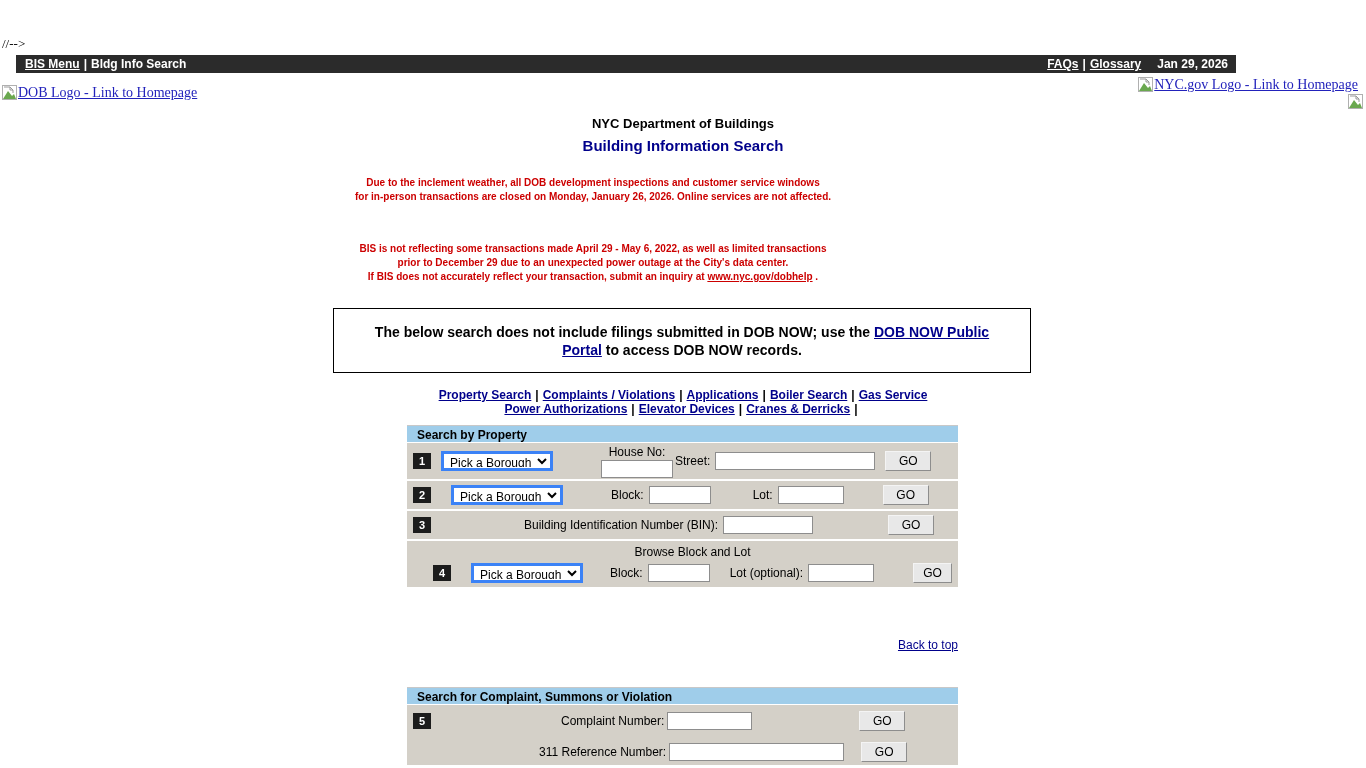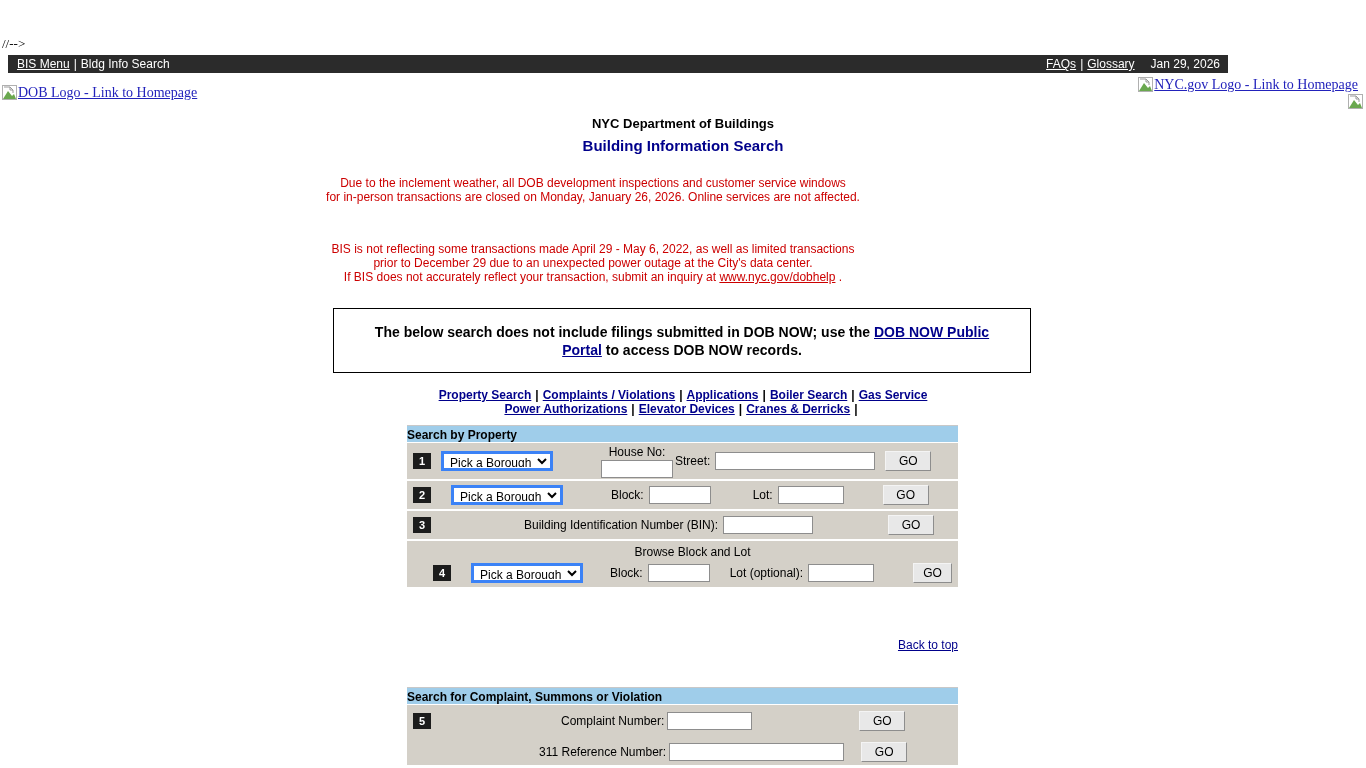--- a/index.html
+++ b/index.html
@@ -27,28 +27,28 @@
     position: absolute;
     left: 2px;
     top: 37px;
     line-height: 14px;
     color: #000;
   }
 
   
   .topbar {
     position: absolute;
-    left: 8px;
+    left: 16px;
     top: 55px;
     width: 1220px;
     height: 18px;
     background: #2b2b2b;
     color: #ffffff;
     font-size: 12px;
-    font-weight: normal;
+    font-weight: bold;
     line-height: 18px;
   }
   .topbar-left {
     position: absolute;
     left: 9px;
     top: 0;
     white-space: nowrap;
   }
   .topbar-right {
     position: absolute;
@@ -132,22 +132,22 @@
     color: #00008b;
   }
 
   
   .alert {
     position: absolute;
     left: 0;
     width: 1186px;
     text-align: center;
     color: #cc0000;
-    font-size: 12px;
-    font-weight: normal;
+    font-size: 10px;
+    font-weight: bold;
     line-height: 14px;
   }
   .alert1 { top: 176px; }
   .alert2 { top: 242px; }
   .alert a {
     color: #cc0000;
     text-decoration: underline;
   }
 
   
@@ -203,20 +203,21 @@
     left: 407px;
     width: 551px;
   }
   .panel-header {
     background: #9fcdea;
     color: #000000;
     font-size: 12px;
     font-weight: bold;
     height: 18px;
     line-height: 18px;
+    padding-left: 10px;
     box-sizing: border-box;
     border-top: 1px solid #c8c8c8;
     border-bottom: 1px solid #ffffff;
   }
   .row {
     background: #d4d0c8;
     border-bottom: 2px solid #ffffff;
     position: relative;
     box-sizing: border-box;
   }

